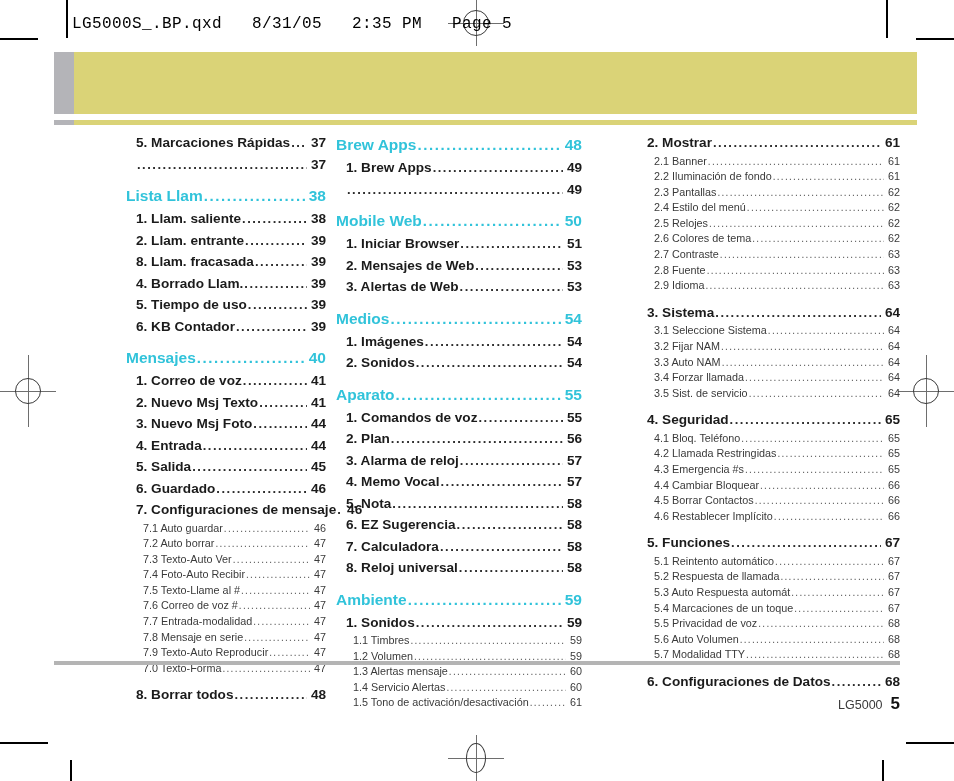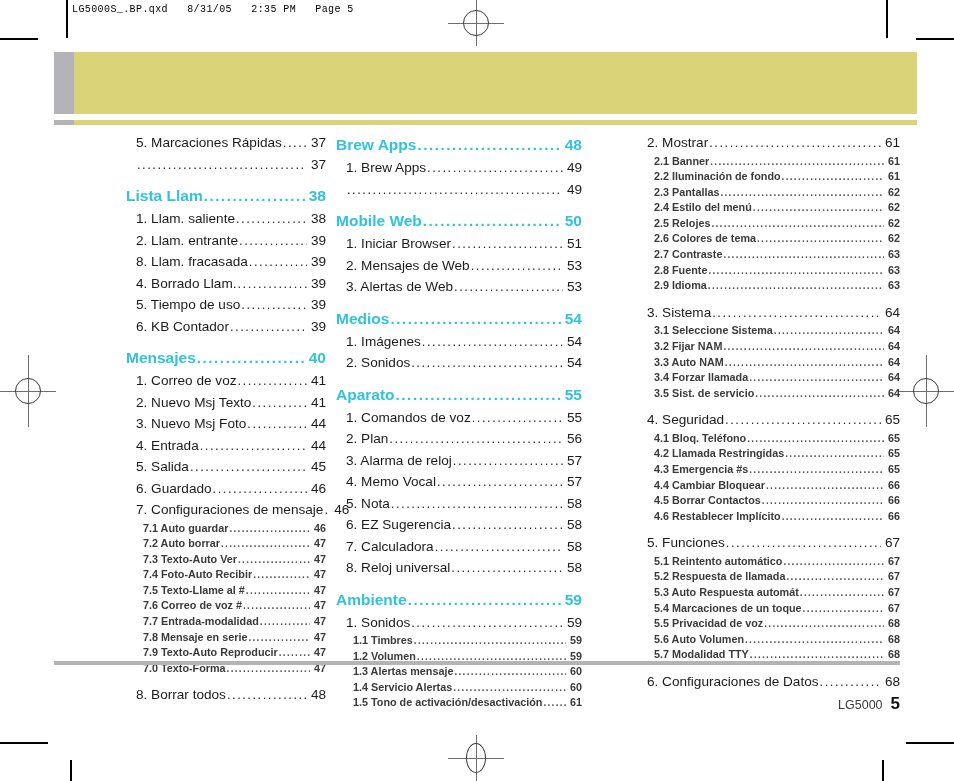--- a/index.html
+++ b/index.html
@@ -25,23 +25,23 @@
                    margin-left: -0.5px; background: #6e6e6e; }
   .regmark .rm-h { position: absolute; top: 50%; left: 0; height: 1px; width: 100%;
                    margin-top: -0.5px; background: #6e6e6e; }
   .regmark .rm-c { position: absolute; left: 50%; top: 50%;
                    width: 26px; height: 26px; margin-left: -13px; margin-top: -13px;
                    border: 1px solid #3a3a3a; border-radius: 50%; }
   .regmark.narrow .rm-c { width: 20px; height: 30px; margin-left: -10px; margin-top: -15px; }
 
   
   .slug {
-    position: absolute; left: 72px; top: 4px;
+    position: absolute; left: 72px; top: 15px;
     font-family: "Liberation Mono", monospace;
-    font-size: 10px; letter-spacing: 0.4px;
+    font-size: 16px; letter-spacing: 0.4px;
     white-space: pre;
     color: #000;
   }
 
   
   .banner { position: absolute; left: 54px; top: 52px; height: 62px; display: flex; }
   .banner .b-gray { width: 20px; height: 100%; background: #b4b4b8; }
   .banner .b-yellow { width: 843px; height: 100%; background: #dad377; }
 
   .banner-strip { position: absolute; left: 54px; top: 120px; height: 5px; display: flex; }
@@ -69,26 +69,26 @@
     margin: 0 1px;
   }
   .row .pg { flex: 0 0 auto; text-align: right; }
 
   
   .lvl-sec { color: #31c3da; font-size: 15.5px; font-weight: bold; height: 25px; line-height: 25px; }
   .lvl-sec .dots { color: #31c3da; letter-spacing: 1.6px; font-size: 15px; }
   .lvl-sec .pg { min-width: 20px; }
 
   
-  .lvl-item { color: #1b1b1b; font-size: 13.6px; font-weight: normal; height: 21.5px; line-height: 21.5px; }
+  .lvl-item { color: #1b1b1b; font-size: 13.6px; font-weight: bold; height: 21.5px; line-height: 21.5px; }
   .lvl-item .dots { color: #2a2a2a; letter-spacing: 1.5px; font-size: 13px; }
   .lvl-item .pg { min-width: 18px; }
 
   
-  .lvl-sub { color: #3a3a3a; font-size: 10.8px; font-weight: bold; height: 15.6px; line-height: 15.6px; }
+  .lvl-sub { color: #3a3a3a; font-size: 10.8px; font-weight: normal; height: 15.6px; line-height: 15.6px; }
   .lvl-sub .dots { color: #555; letter-spacing: 1.3px; font-size: 10px; }
   .lvl-sub .pg { min-width: 15px; }
 
   .sp-before { margin-top: 8px; }
   .indent-1 { padding-left: 10px; }
   .indent-2 { padding-left: 17px; }
 
   
   .foot-rule {
     position: absolute; left: 54px; top: 661px;

